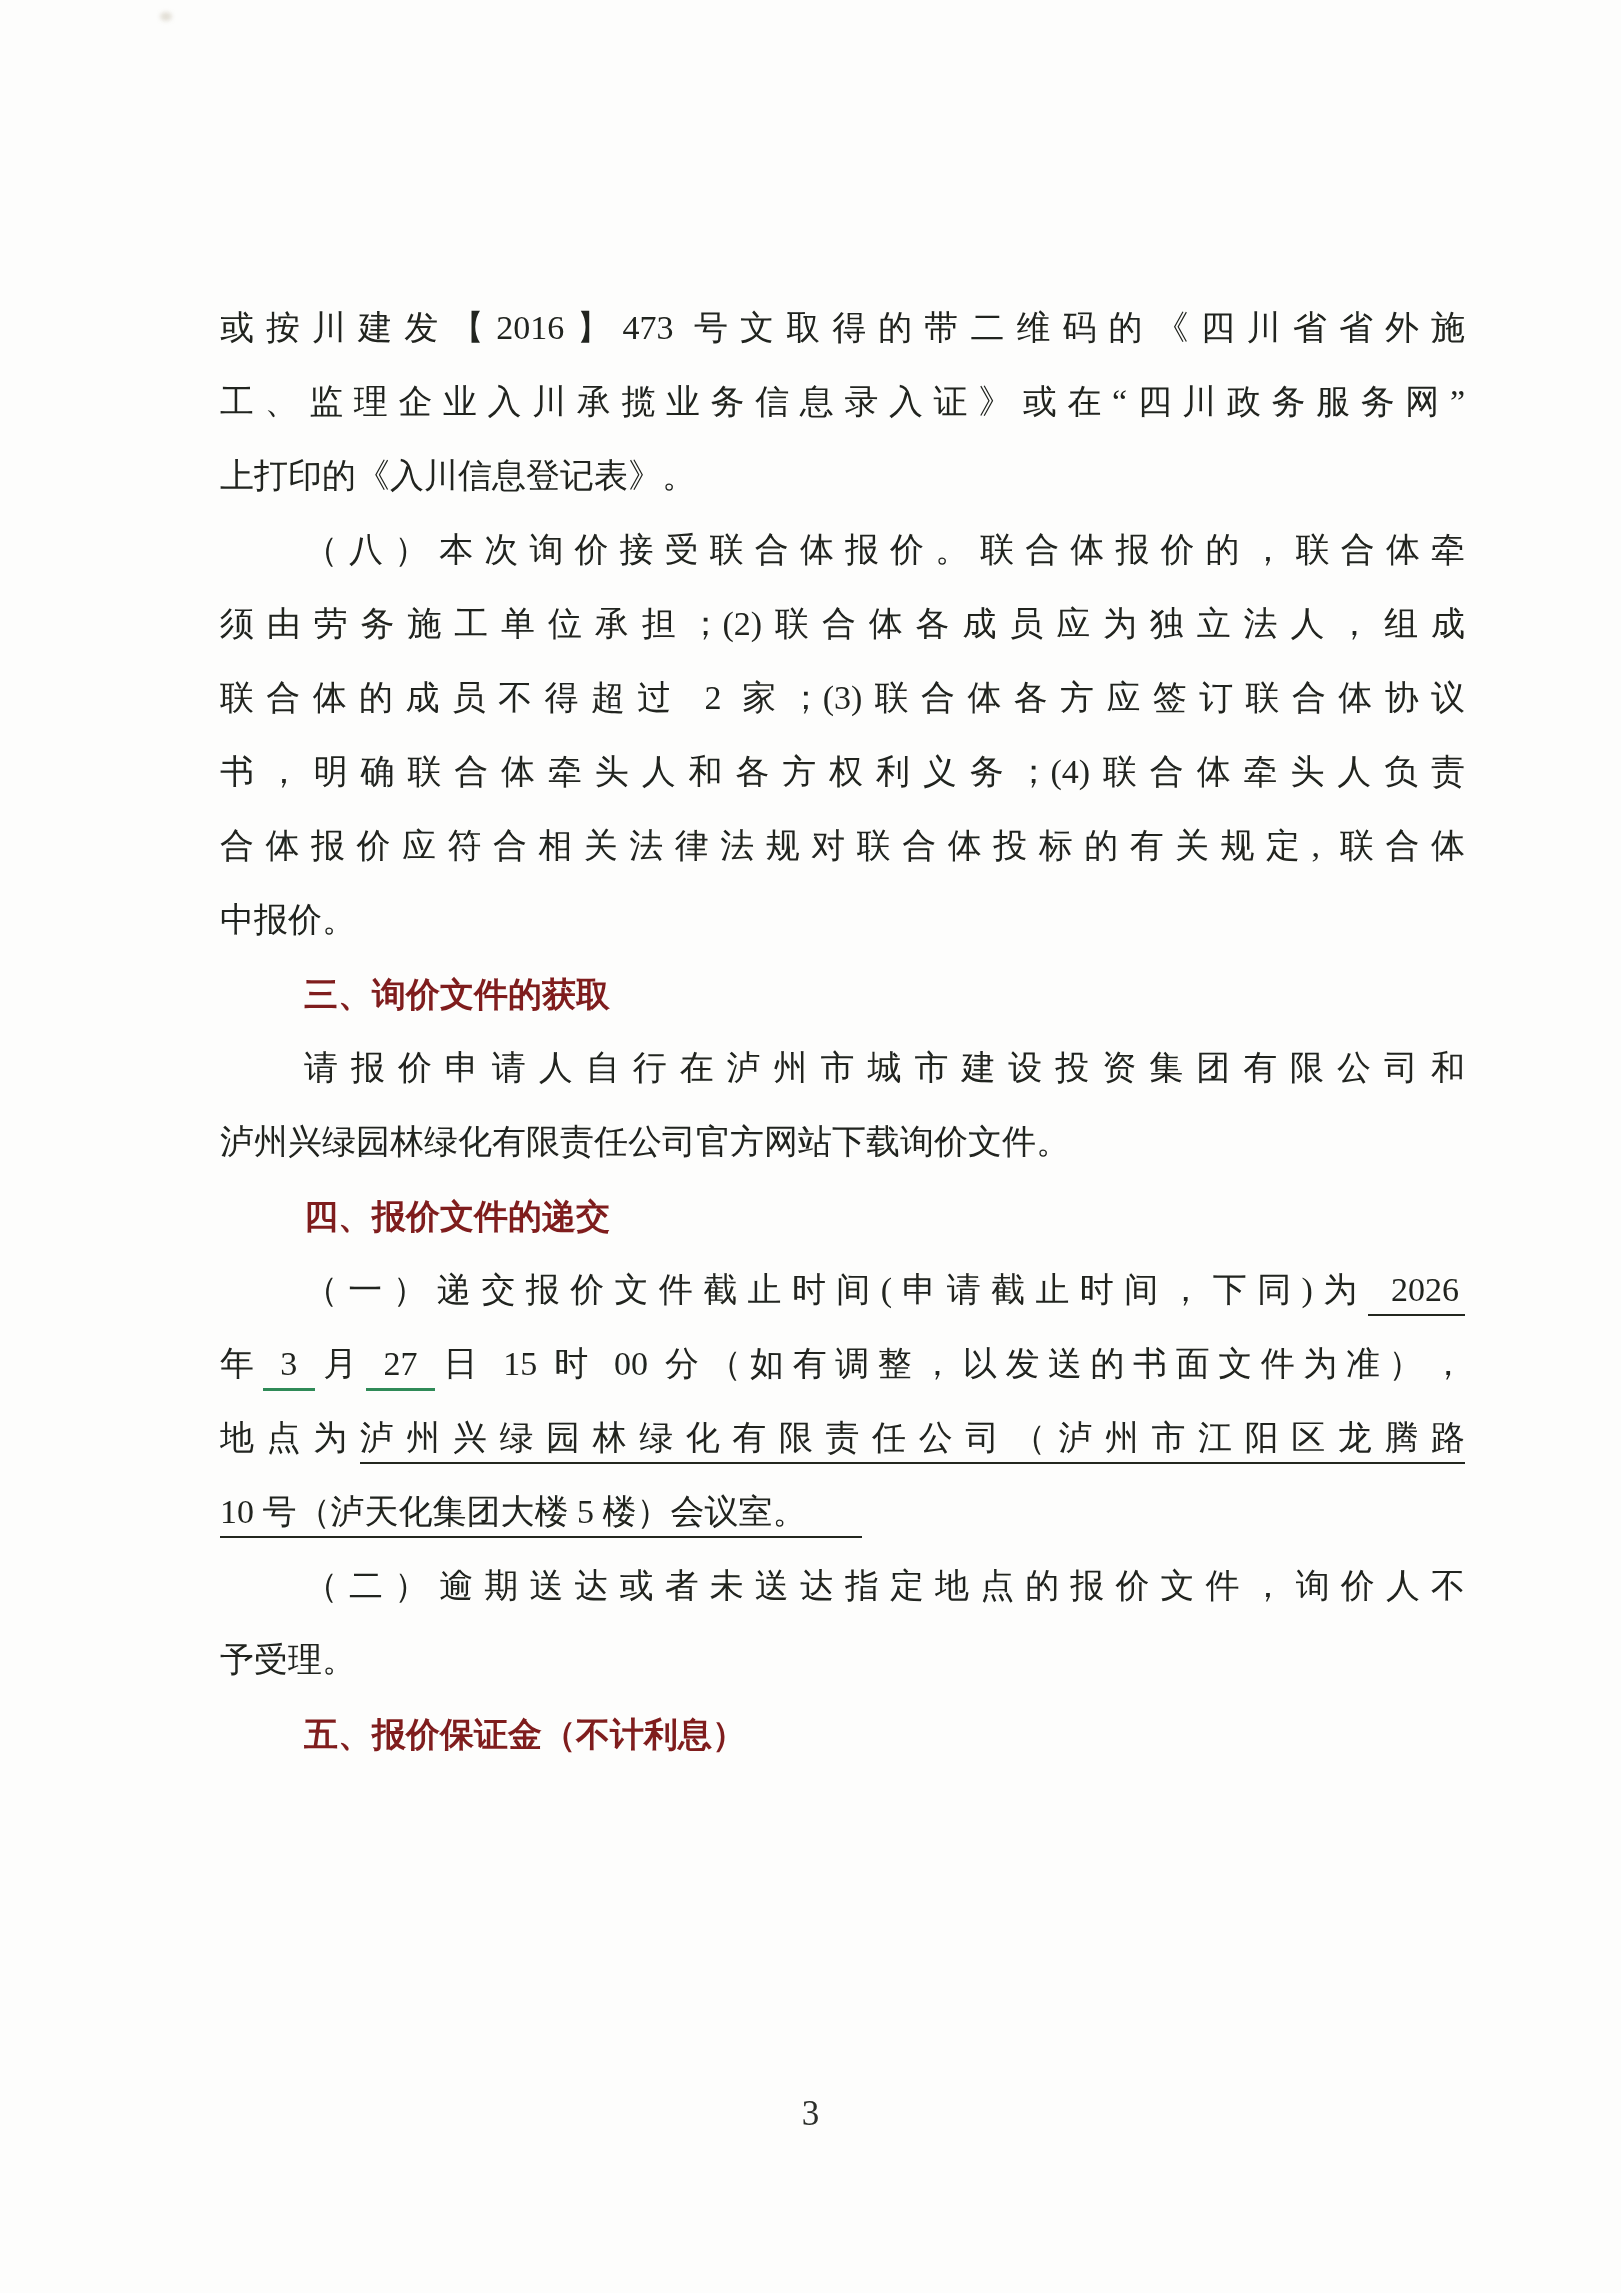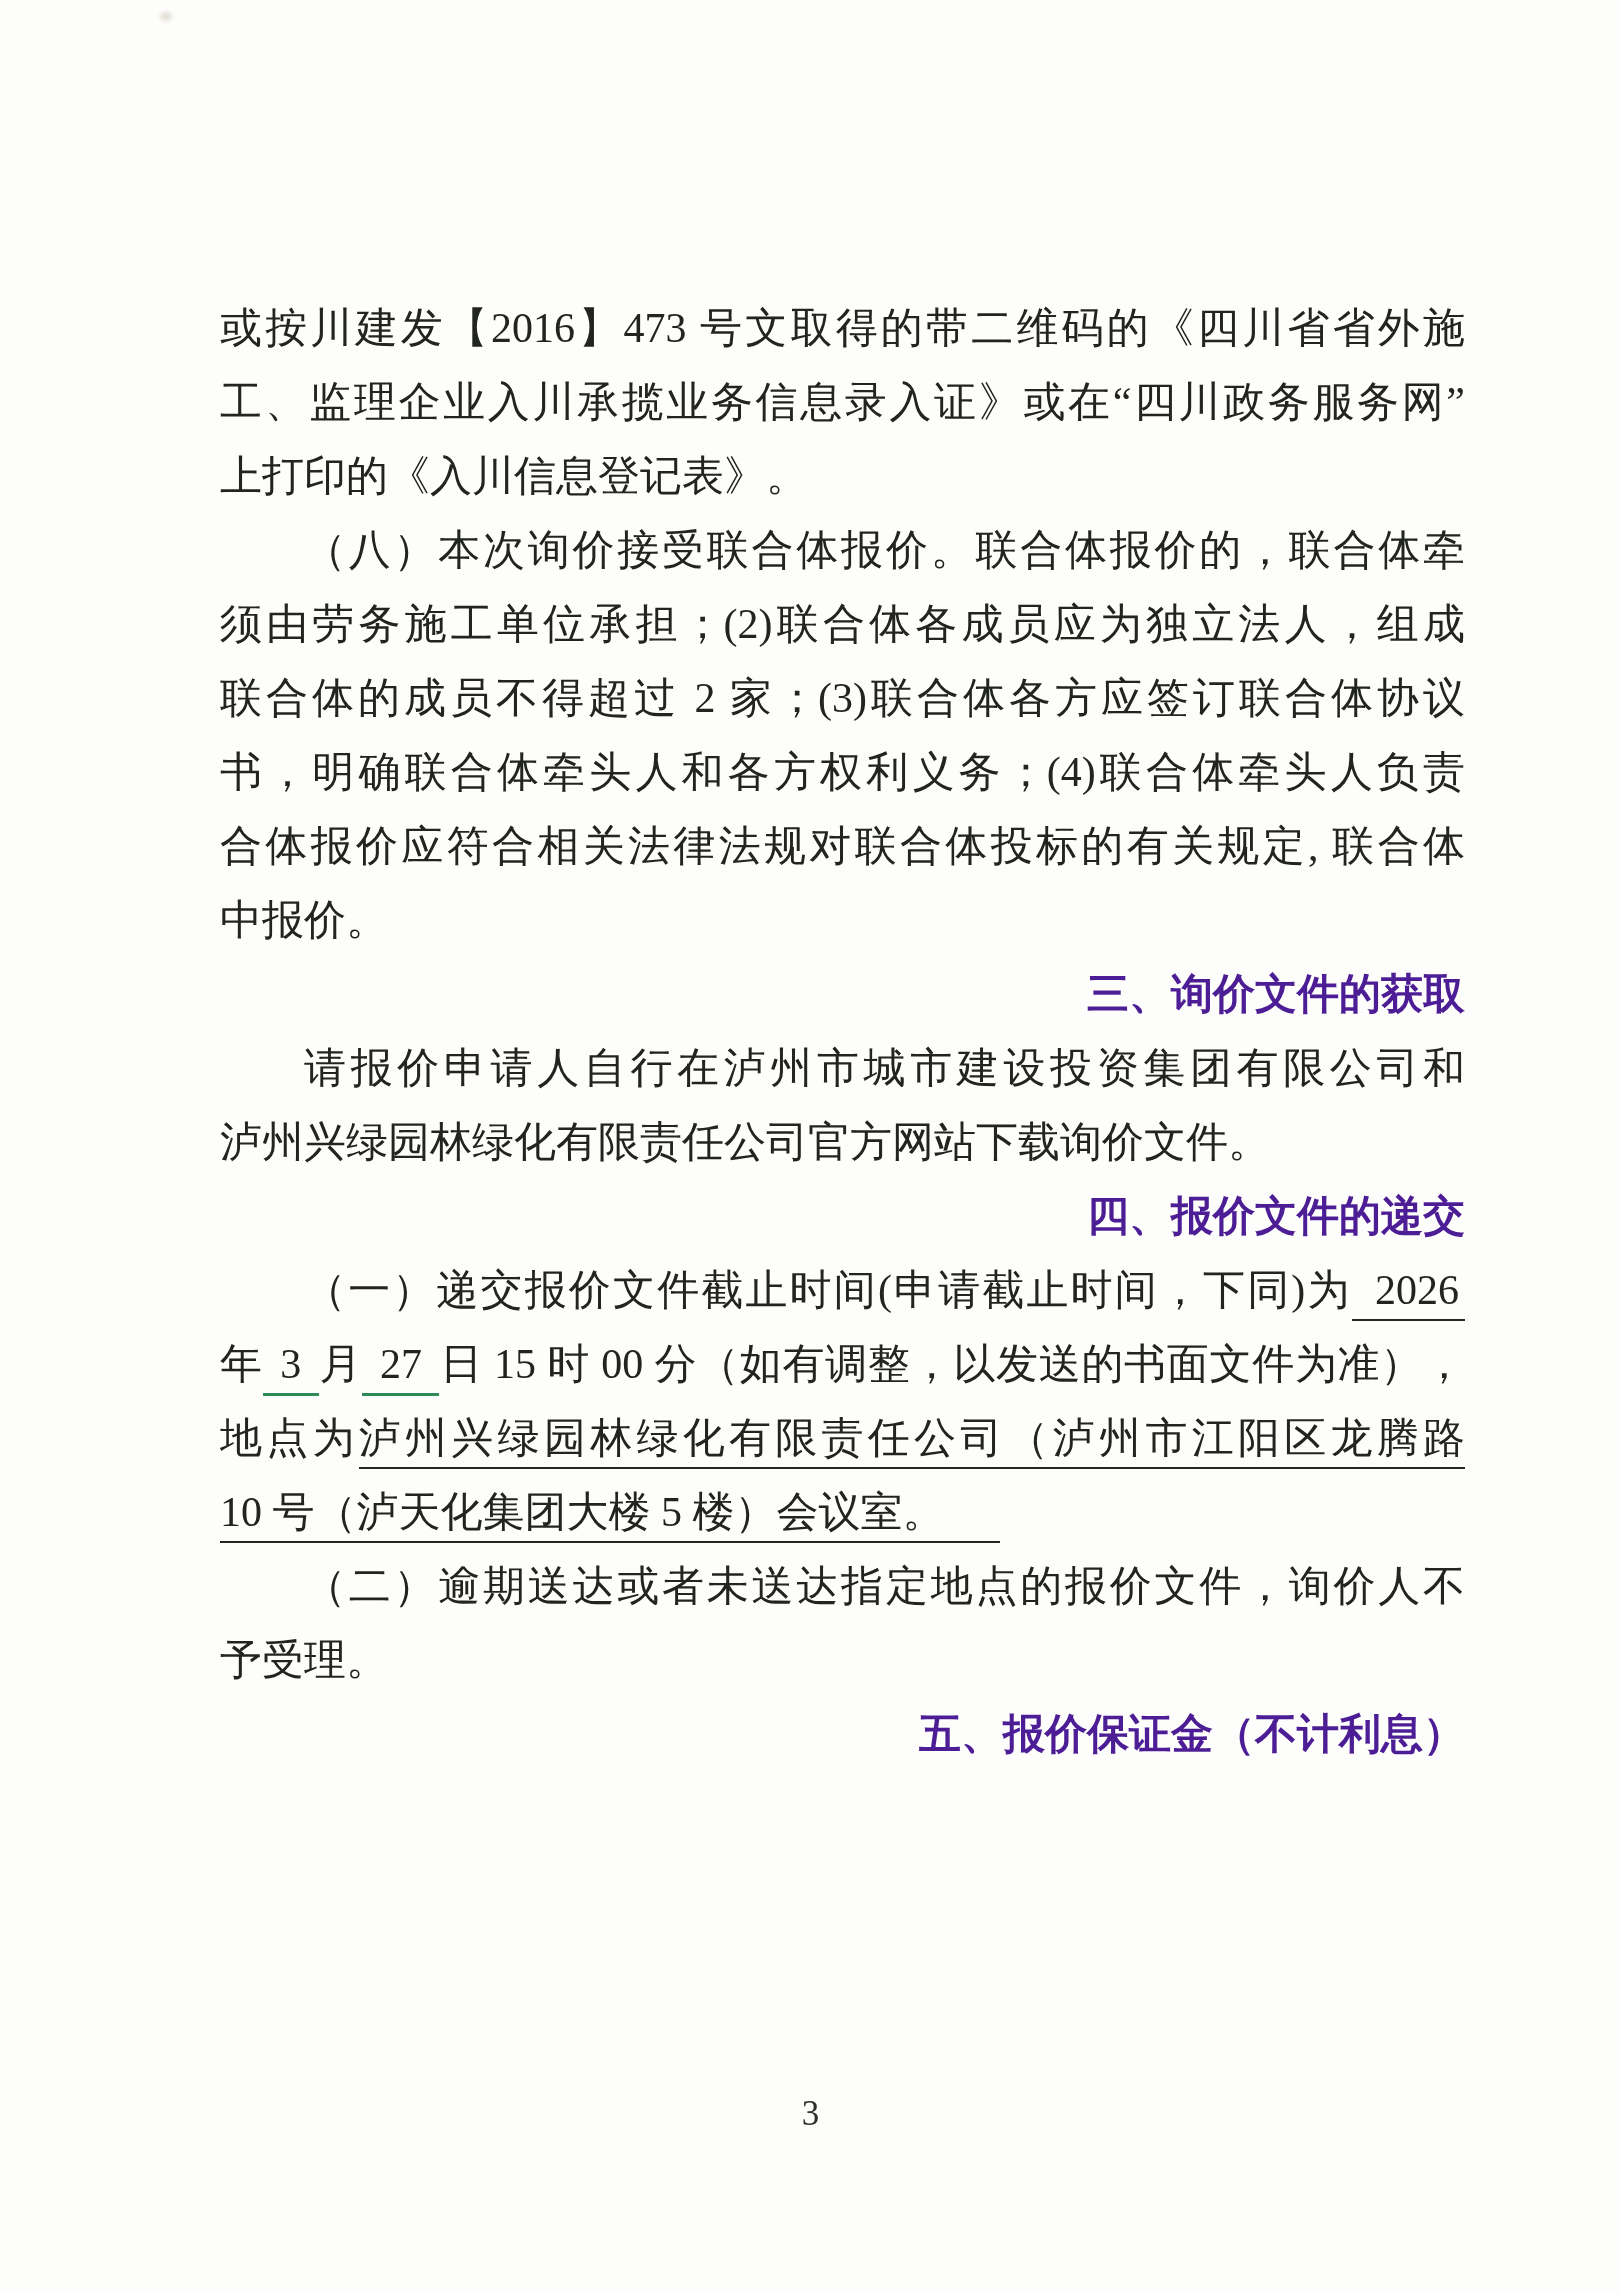--- a/index.html
+++ b/index.html
@@ -10,33 +10,32 @@
     overflow:hidden;
     font-family:"Liberation Serif","DejaVu Serif",serif;
     color:#21241f;
   }
   .scan-speck{
     position:absolute;left:160px;top:11.8px;width:11.8px;height:8.8px;
     background:#dcd8cd;border-radius:50%;filter:blur(2px);opacity:.8;
   }
   .textblock{
     position:absolute;left:220px;top:291px;width:1245px;
-    font-size:42px;
+    font-size:34px;
   }
   .line{
     height:74px;line-height:74px;
     white-space:normal;
   }
   .jl{ text-align:justify; text-align-last:justify; text-justify:inter-character; }
   .indent{ text-indent:84px; }
   .heading{
     font-family:"Liberation Sans","DejaVu Sans",sans-serif;
     font-weight:700;
-    color:#4c1d95;
-    text-align:right;
+    color:#7f1d1d;
   }
   .u{ border-bottom:2.9px solid #23271f; padding-bottom:5.9px; }
   .u-year{ padding-left:23.5px; padding-right:5.9px; }
   .u-green{ border-bottom:3.9px solid #2f8a57; padding:0 17.6px 5.9px 17.6px; }
   .u-end{ padding-right:55px; }
   .pagenum{
     position:absolute;top:2092px;left:0;width:100%;
     text-align:center;font-size:35px;line-height:43px;color:#2b2e2a;
     font-family:"Liberation Serif","DejaVu Serif",serif;
   }

